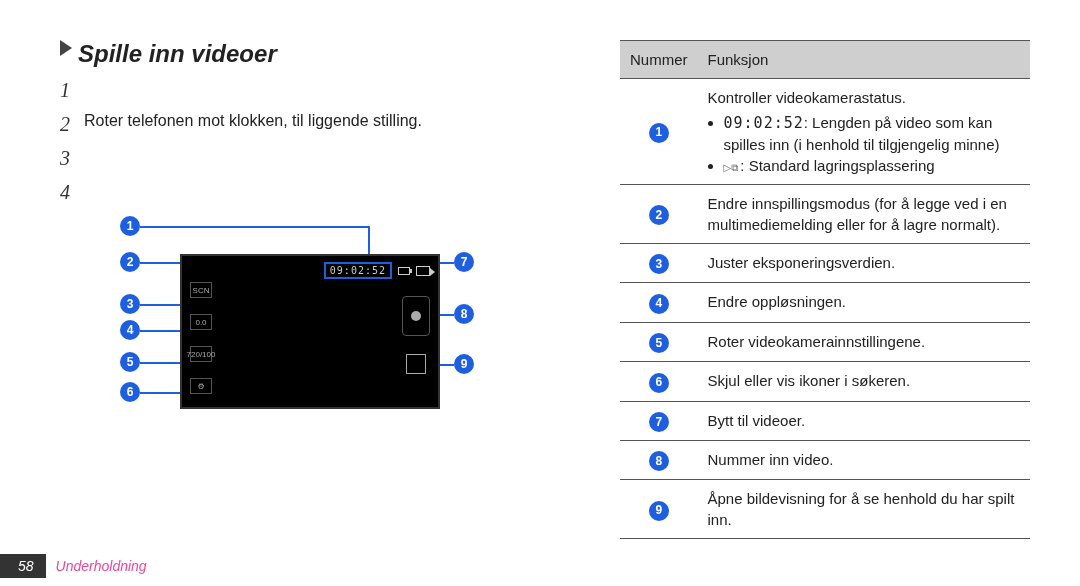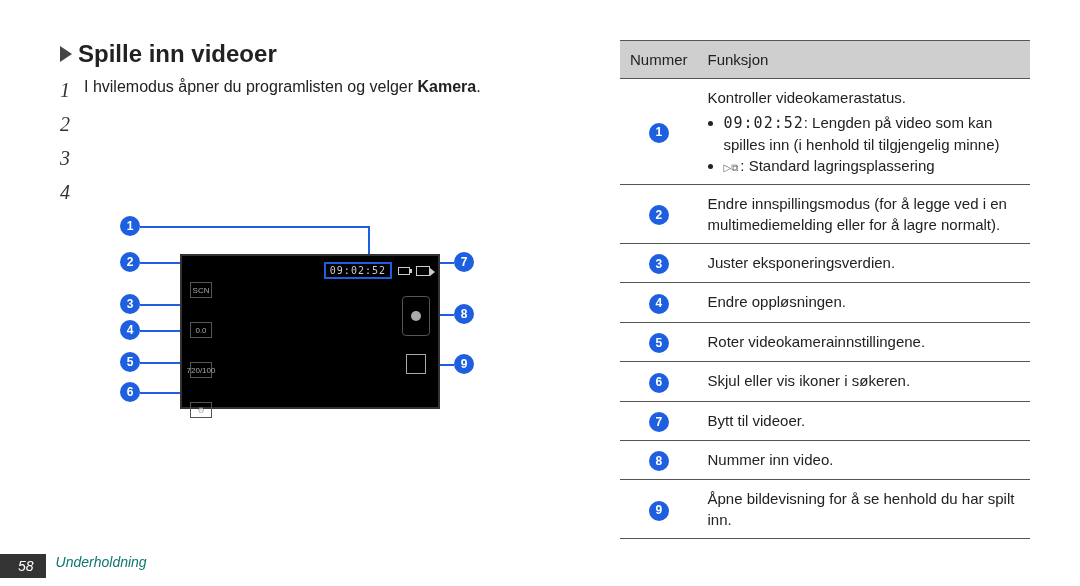--- a/index.html
+++ b/index.html
@@ -15,21 +15,21 @@
     display: flex;
     flex-direction: row;
     gap: 40px;
   }
   .left-col {
     flex: 0 0 520px;
   }
   .right-col {
     flex: 0 0 410px;
   }
-  .heading-row { display: flex; align-items: center; gap: 6px; margin-bottom: 4px; }
+  .heading-row { display: flex; gap: 6px; margin-bottom: 4px; font-style: italic; }
   .caret {
     width: 0; height: 0;
     border-top: 8px solid transparent;
     border-bottom: 8px solid transparent;
     border-left: 12px solid #444;
   }
   h2 { font-size: 24px; font-weight: bold; }
   .steps { margin-top: 8px; }
   .step-row { display: flex; align-items: flex-start; gap: 10px; margin: 6px 0; line-height: 1.4; }
   .step-num { font-family: Georgia, serif; font-style: italic; font-size: 20px; width: 14px; flex: 0 0 14px; color: #333; }
@@ -68,21 +68,21 @@
     font-family: monospace;
   }
   .vcam-icon { width: 14px; height: 10px; border: 1px solid #ccc; position: relative; }
   .vcam-icon::after { content:""; position:absolute; right:-6px; top:1px; border-top:4px solid transparent; border-bottom:4px solid transparent; border-left:5px solid #ccc; }
   .batt-icon { width: 12px; height: 8px; border: 1px solid #ccc; position: relative; }
   .batt-icon::after { content:""; position:absolute; right:-3px; top:1px; width:2px; height:4px; background:#ccc; }
 
   .left-icons {
     position: absolute;
     left: 8px; top: 26px;
-    display: flex; flex-direction: column; gap: 24px;
+    display: flex; flex-direction: column; gap: 16px;
     color: #ccc;
     font-size: 10px;
   }
   .li-icon { width: 22px; height: 16px; border: 1px solid #555; display:flex; align-items:center; justify-content:center; color:#aaa; font-size:8px; }
   .right-icons {
     position: absolute;
     right: 8px; top: 40px;
     display: flex; flex-direction: column; gap: 18px; align-items: center;
   }
   .rec-btn {
@@ -135,48 +135,46 @@
     font-size: 12px; font-weight: bold;
   }
   .bullet-list { list-style: disc; padding-left: 16px; margin-top: 4px; }
   .lcd { font-family: monospace; letter-spacing: 1px; }
   .storage-icon::before { content: "▷⧉"; font-size: 10px; color:#666; margin-right:2px; }
 
   
   .footer {
     position: absolute;
     left: 0; bottom: 8px;
-    display: flex; gap: 10px;
+    display: flex; align-items: center; gap: 10px;
     font-size: 14px;
   }
   .page-badge {
     background: #333; color: #fff;
     padding: 4px 12px 4px 18px;
     font-style: italic;
   }
-  .section-name { font-style: italic; color: #0f766e; }
+  .section-name { font-style: italic; color: #ec4899; }
 </style>
 </head>
 <body>
 
 <div class="left-col">
   <div class="heading-row">
     <div class="caret"></div>
     <h2>Spille inn videoer</h2>
   </div>
 
   <div class="steps">
     <div class="step-row">
       <span class="step-num">1</span>
-      <span>
-        <span>I hvilemodus åpner du programlisten og velger </span><span class="bold-inline">Kamera</span><span>.</span>
-      </span>
     </div>
     <div class="step-row">
       <span class="step-num">2</span>
+      <span>Roter telefonen mot klokken, til liggende stilling.</span>
     </div>
     <div class="step-row">
       <span class="step-num">3</span>
     </div>
     <div class="step-row">
       <span class="step-num">4</span>
     </div>
   </div>
 
   <div class="diagram">

